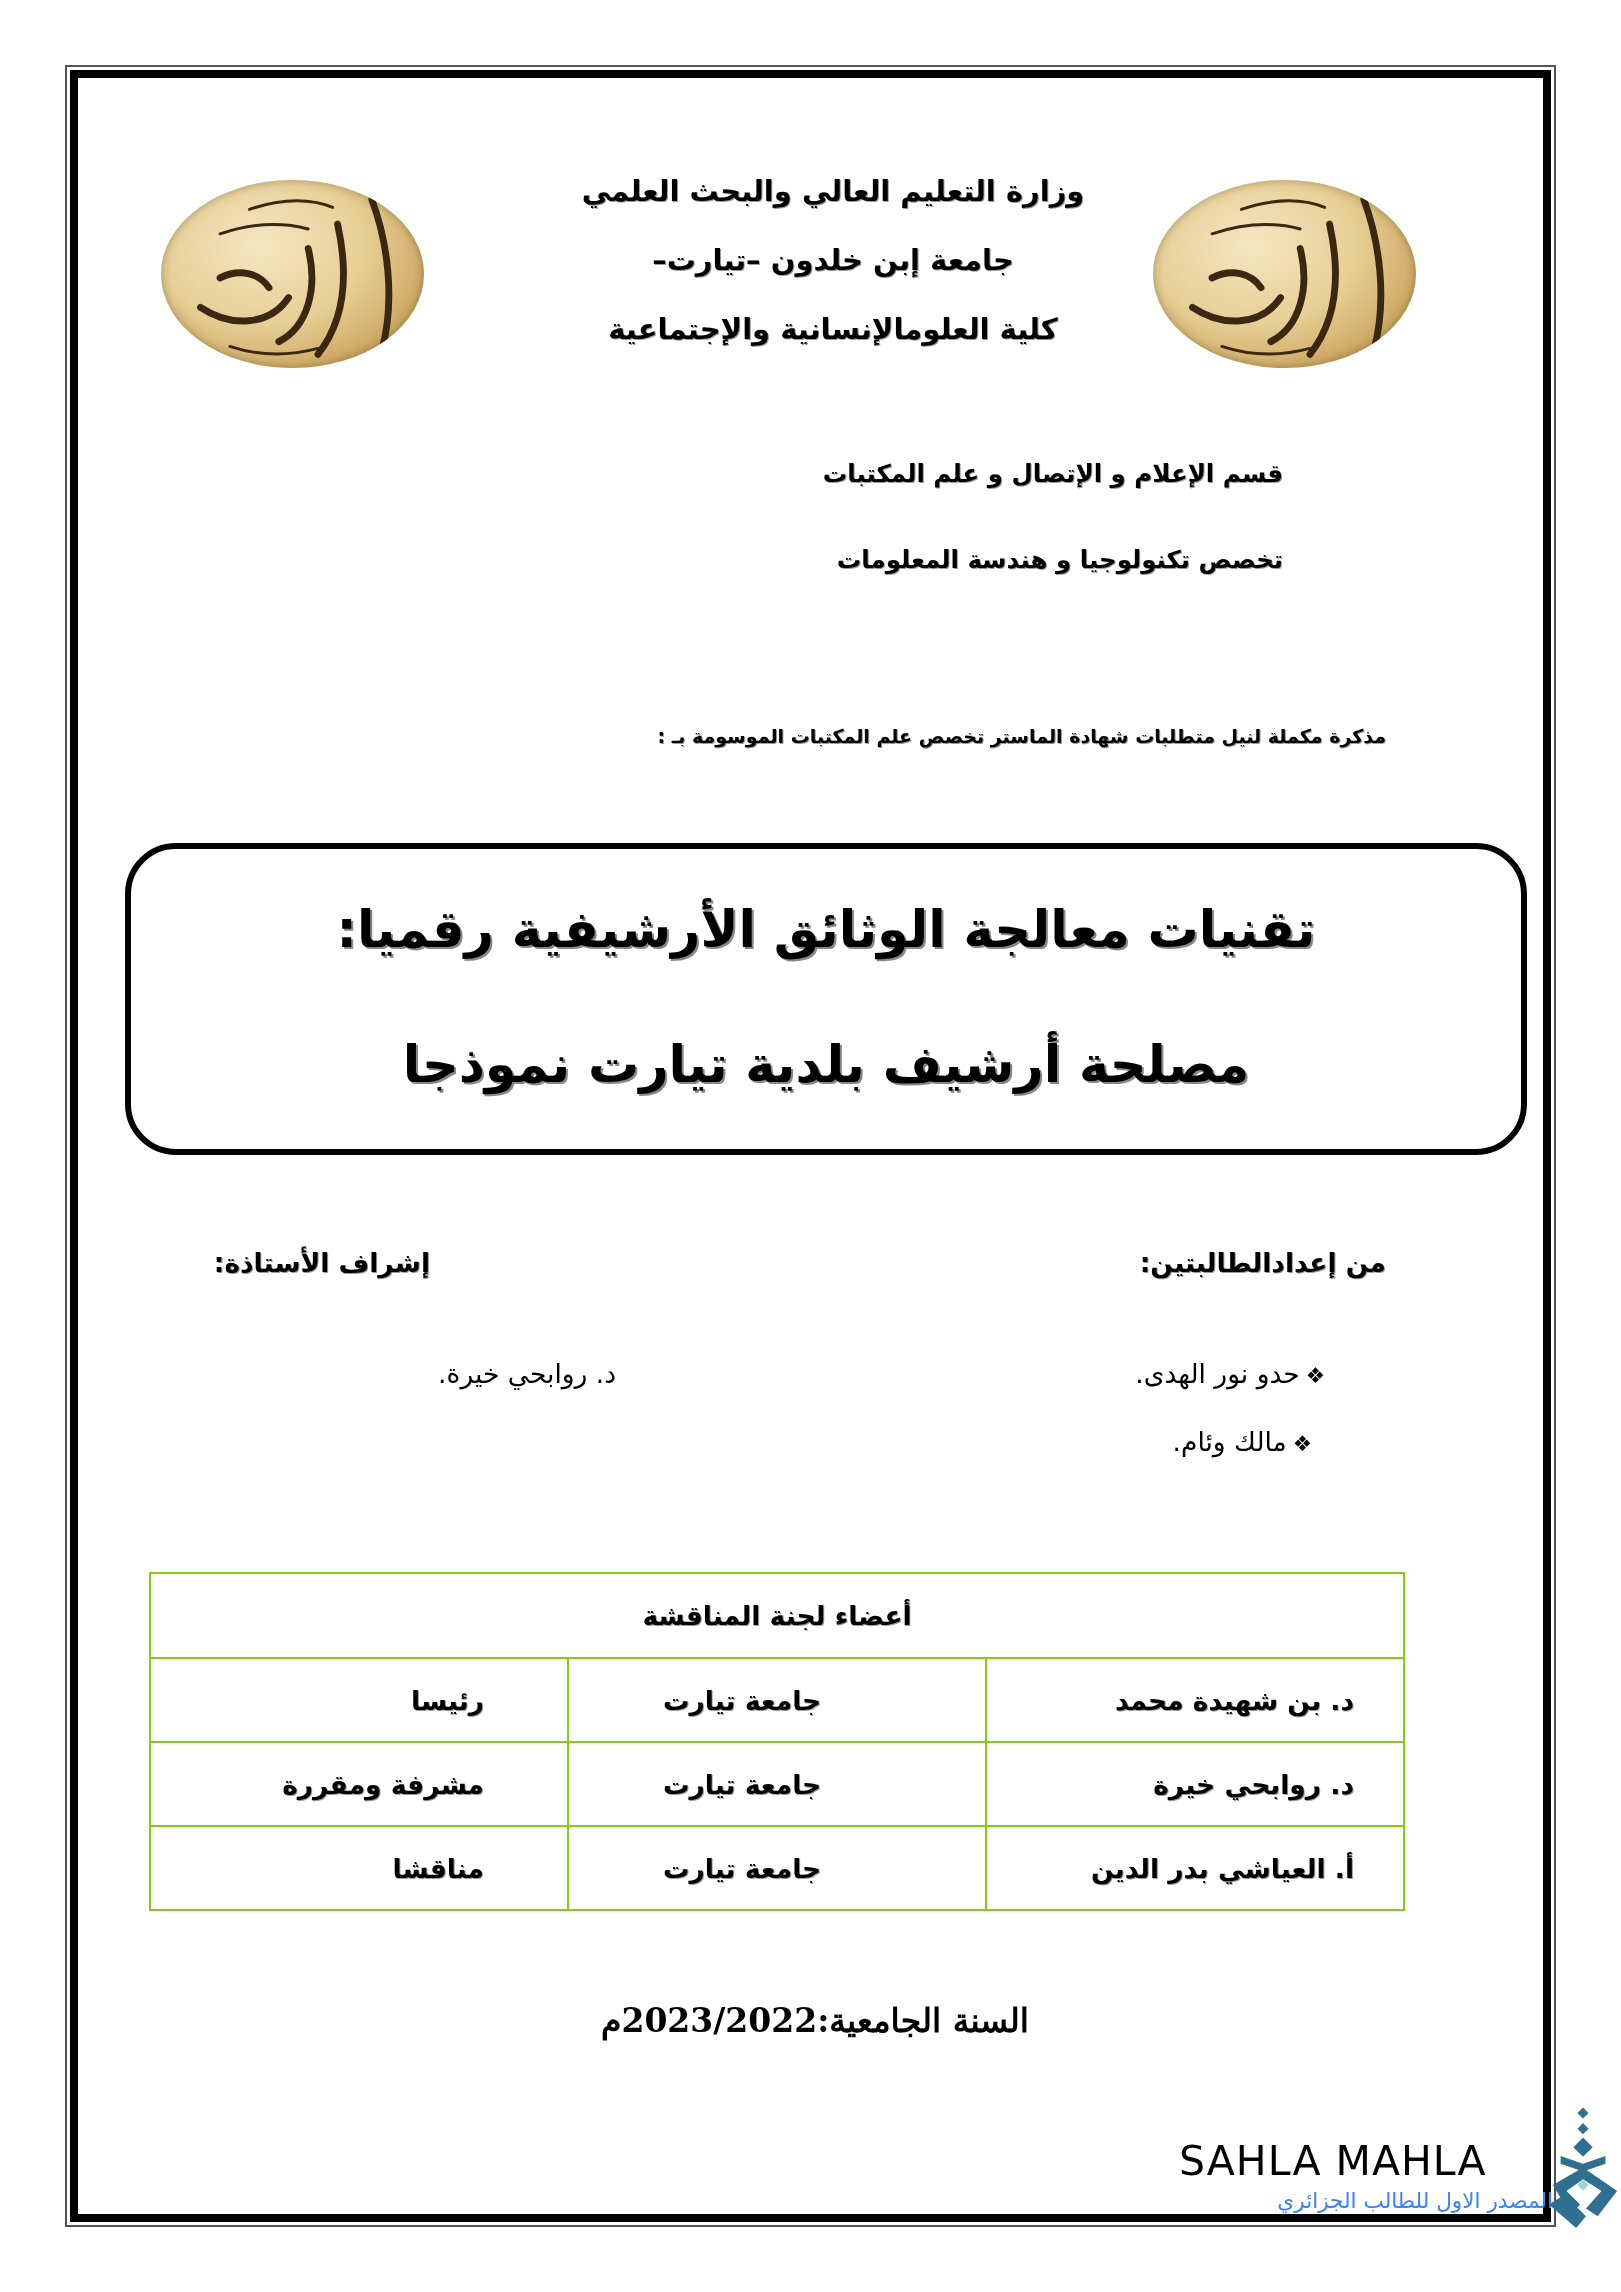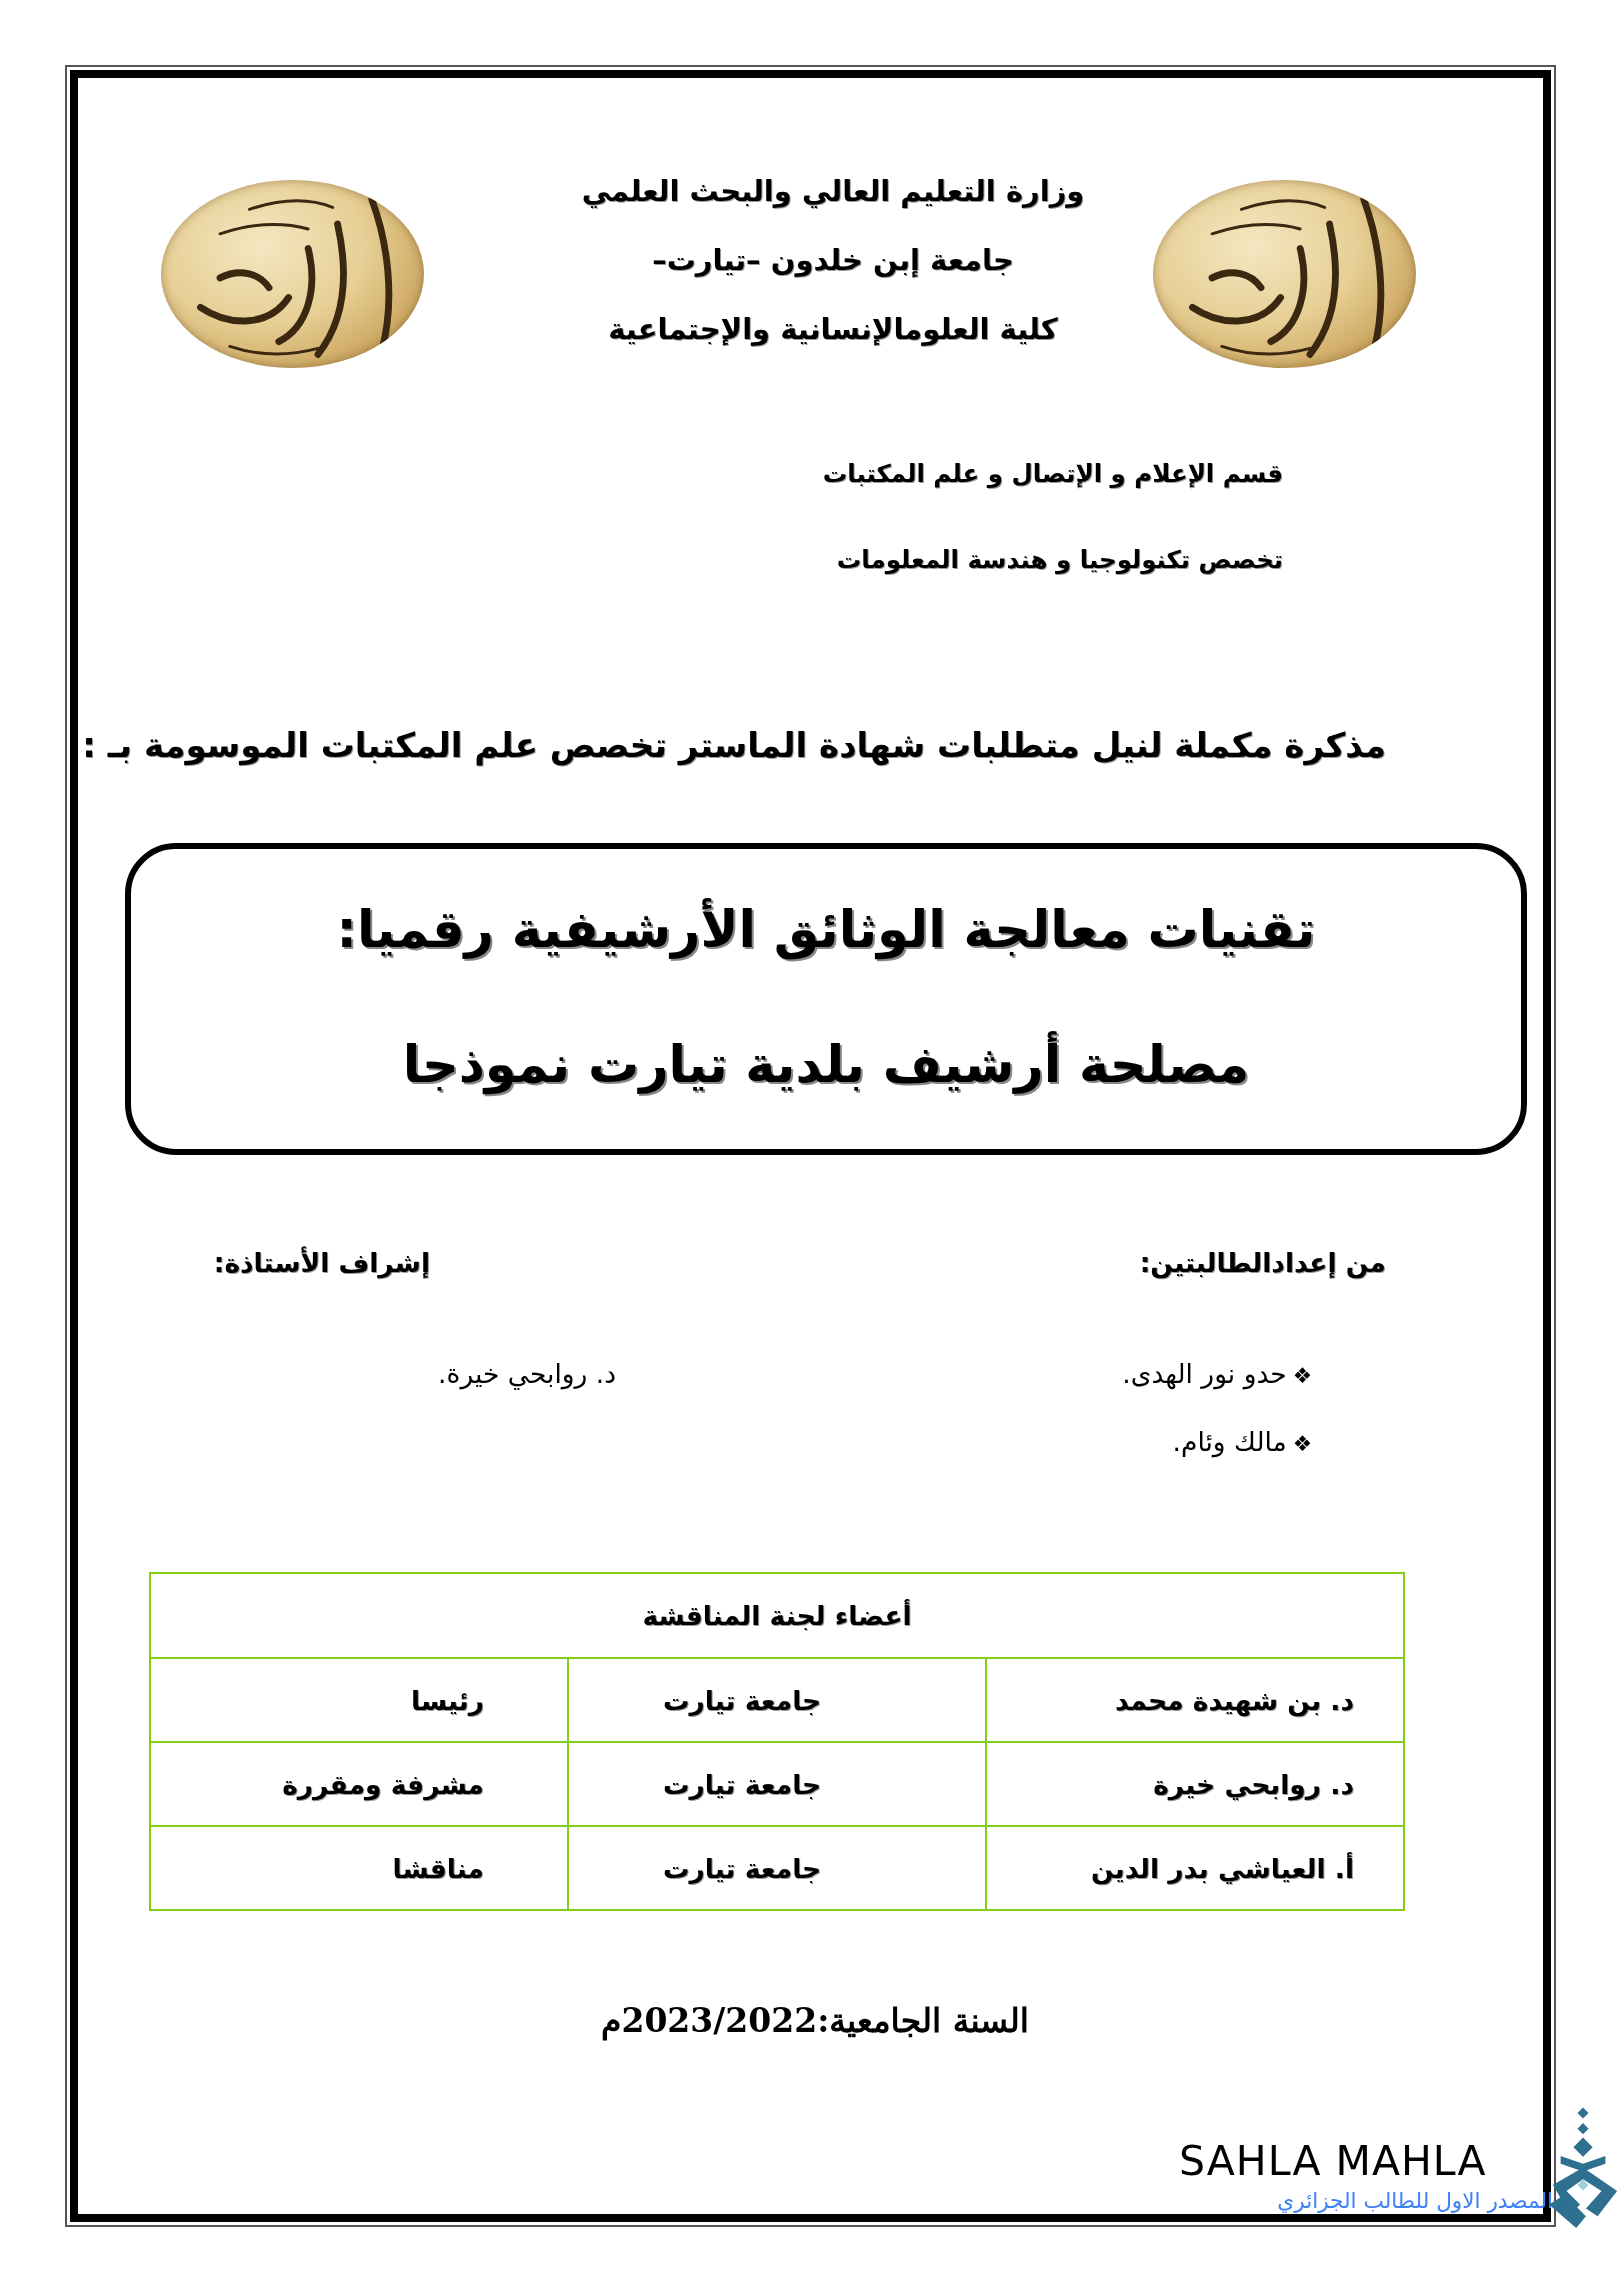--- a/index.html
+++ b/index.html
@@ -23,21 +23,21 @@
   .logo {
     position: absolute; width: 263px; height: 188px; border-radius: 50%;
     background: radial-gradient(ellipse at 38% 35%, #f4e7c2 0%, #e7cf95 45%, #c9a25a 80%, #a27d3e 100%);
     box-shadow: inset 0 0 9.8px rgba(90,60,20,0.45);
     overflow: hidden;
   }
   .logo svg { position: absolute; left: 0; top: 0; width: 100%; height: 100%; }
 
   .hdr-line { font-weight: bold; font-size: 29px; text-shadow: 1px 1px 0 #999; }
   .dept-line { font-weight: bold; font-size: 24.5px; text-shadow: 1px 1px 0 #999; margin-left: 10px; }
-  .memo-line { font-weight: bold; font-size: 34px; text-shadow: 1px 1px 0 #999; }
+  .memo-line { font-weight: bold; font-size: 19px; text-shadow: 1px 1px 0 #999; }
 
   
   .title-box {
     position: absolute; left: 125px; top: 843px; width: 1402px; height: 312px;
     border: 6.9px solid #000; border-radius: 51px;
   }
   .title-line {
     position: absolute; left: 0; right: 0; text-align: center;
     font-weight: bold; font-size: 51px; text-shadow: 2px 2px 0 #888;
   }
@@ -123,21 +123,21 @@
 <div class="abs rtl memo-line" style="right:235px; top:725px;">مذكرة مكملة لنيل متطلبات شهادة الماستر تخصص علم المكتبات الموسومة بـ :</div>
 
 <div class="title-box">
   <div class="title-line rtl" style="top:51px;">تقنيات معالجة الوثائق الأرشيفية رقميا:</div>
   <div class="title-line rtl" style="top:186px;">مصلحة أرشيف بلدية تيارت نموذجا</div>
 </div>
 
 <div class="abs rtl label-bold" style="right:235px; top:1247px;">من إعدادالطالبتين:</div>
 <div class="abs rtl label-bold" style="right:1191px; top:1247px;">إشراف الأستاذة:</div>
 
-<div class="abs rtl name-reg" style="right:309px; top:1358px;">
+<div class="abs rtl name-reg" style="right:296px; top:1358px;">
   <span class="bullet">❖</span><span>حدو نور الهدى.</span>
 </div>
 <div class="abs rtl name-reg" style="right:309px; top:1426px;">
   <span class="bullet">❖</span><span>مالك وئام.</span>
 </div>
 <div class="abs rtl name-reg" style="right:1005px; top:1358px;">د. روابحي خيرة.</div>
 
 <table class="committee">
   <tbody>
       <tr>

